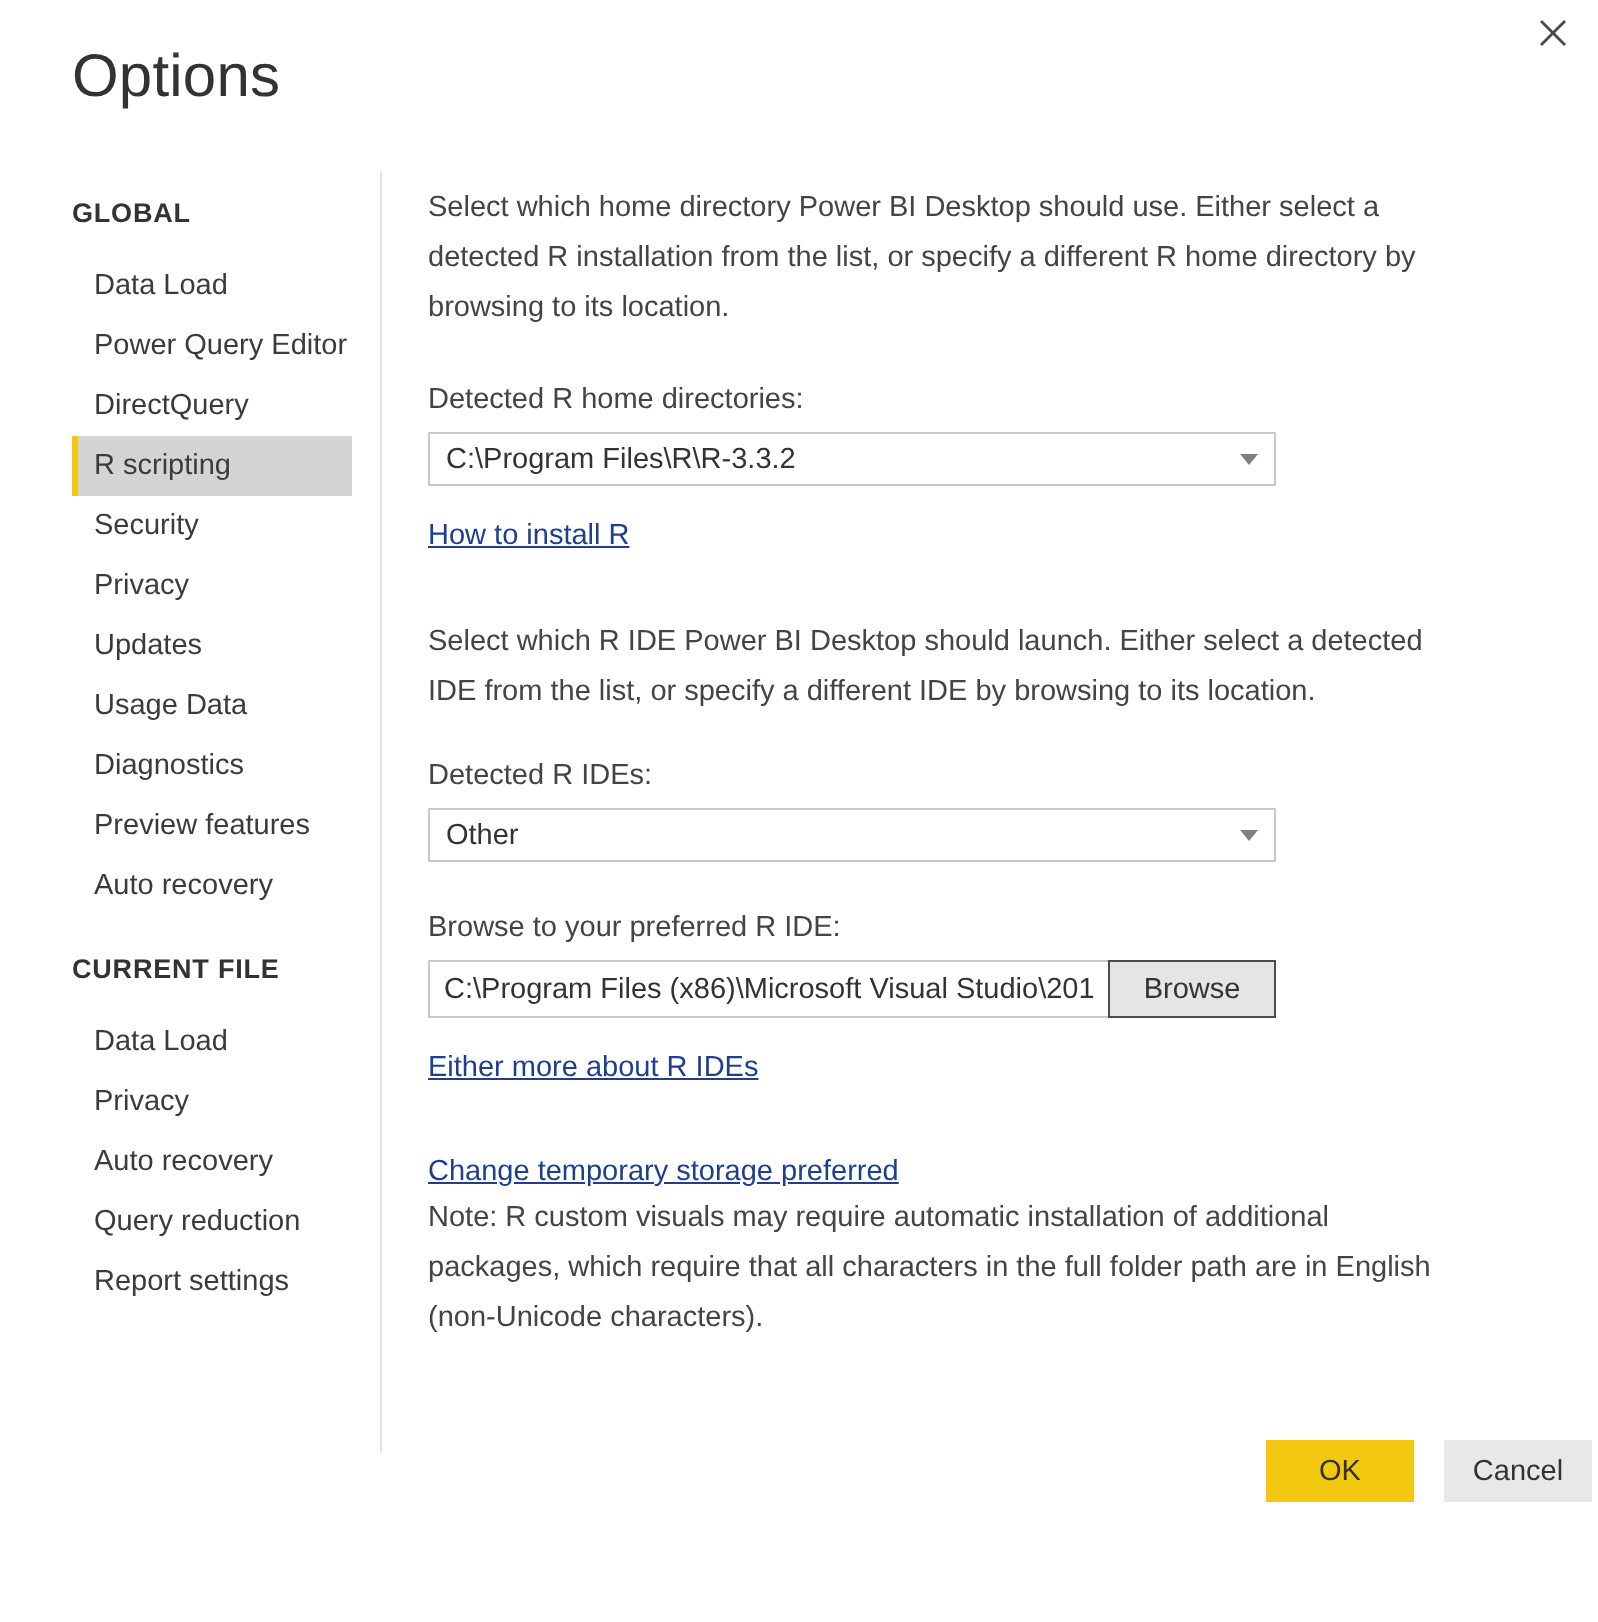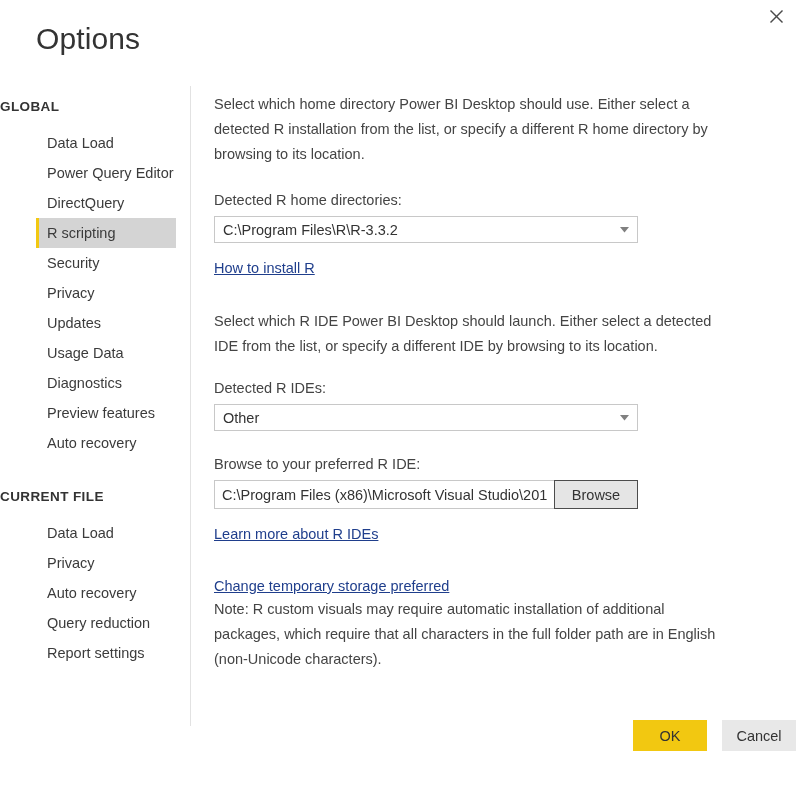--- a/index.html
+++ b/index.html
@@ -58,25 +58,26 @@
     top: 86px;
     width: 1px;
     height: 640px;
     background: #e2e2e2;
   }
   .section-header {
     font-size: 13.5px;
     font-weight: bold;
     color: #333333;
     letter-spacing: 0.4px;
+    padding-left: 36px;
     height: 22px;
     line-height: 22px;
     margin-bottom: 10px;
   }
-  .section-header.second { margin-top: 28px; }
+  .section-header.second { margin-top: 16px; }
 
   .nav-item {
     position: relative;
     height: 30px;
     line-height: 30px;
     padding-left: 47px;
     font-size: 14.5px;
     color: #3b3b3b;
     cursor: pointer;
     white-space: nowrap;
@@ -368,21 +369,21 @@
 
   <div class="field-label">Browse to your preferred R IDE:</div>
 
   <div class="browse-row">
     <input class="path-input" type="text" value="C:\Program Files (x86)\Microsoft Visual Studio\201" style="">
     <button class="browse-btn">Browse</button>
   </div>
 
   <div class="spacer-14"></div>
 
-  <a class="link">Learn more about R IDEs</a>
+  <a class="link">Either more about R IDEs</a>
 
   <div class="spacer-30"></div>
 
   <a class="link">Change temporary storage preferred</a>
 
   <p class="para">Note: R custom visuals may require automatic installation of additional packages, which require that all characters in the full folder path are in English (non-Unicode characters).</p>
 
 </div>
 
 <div class="footer">

